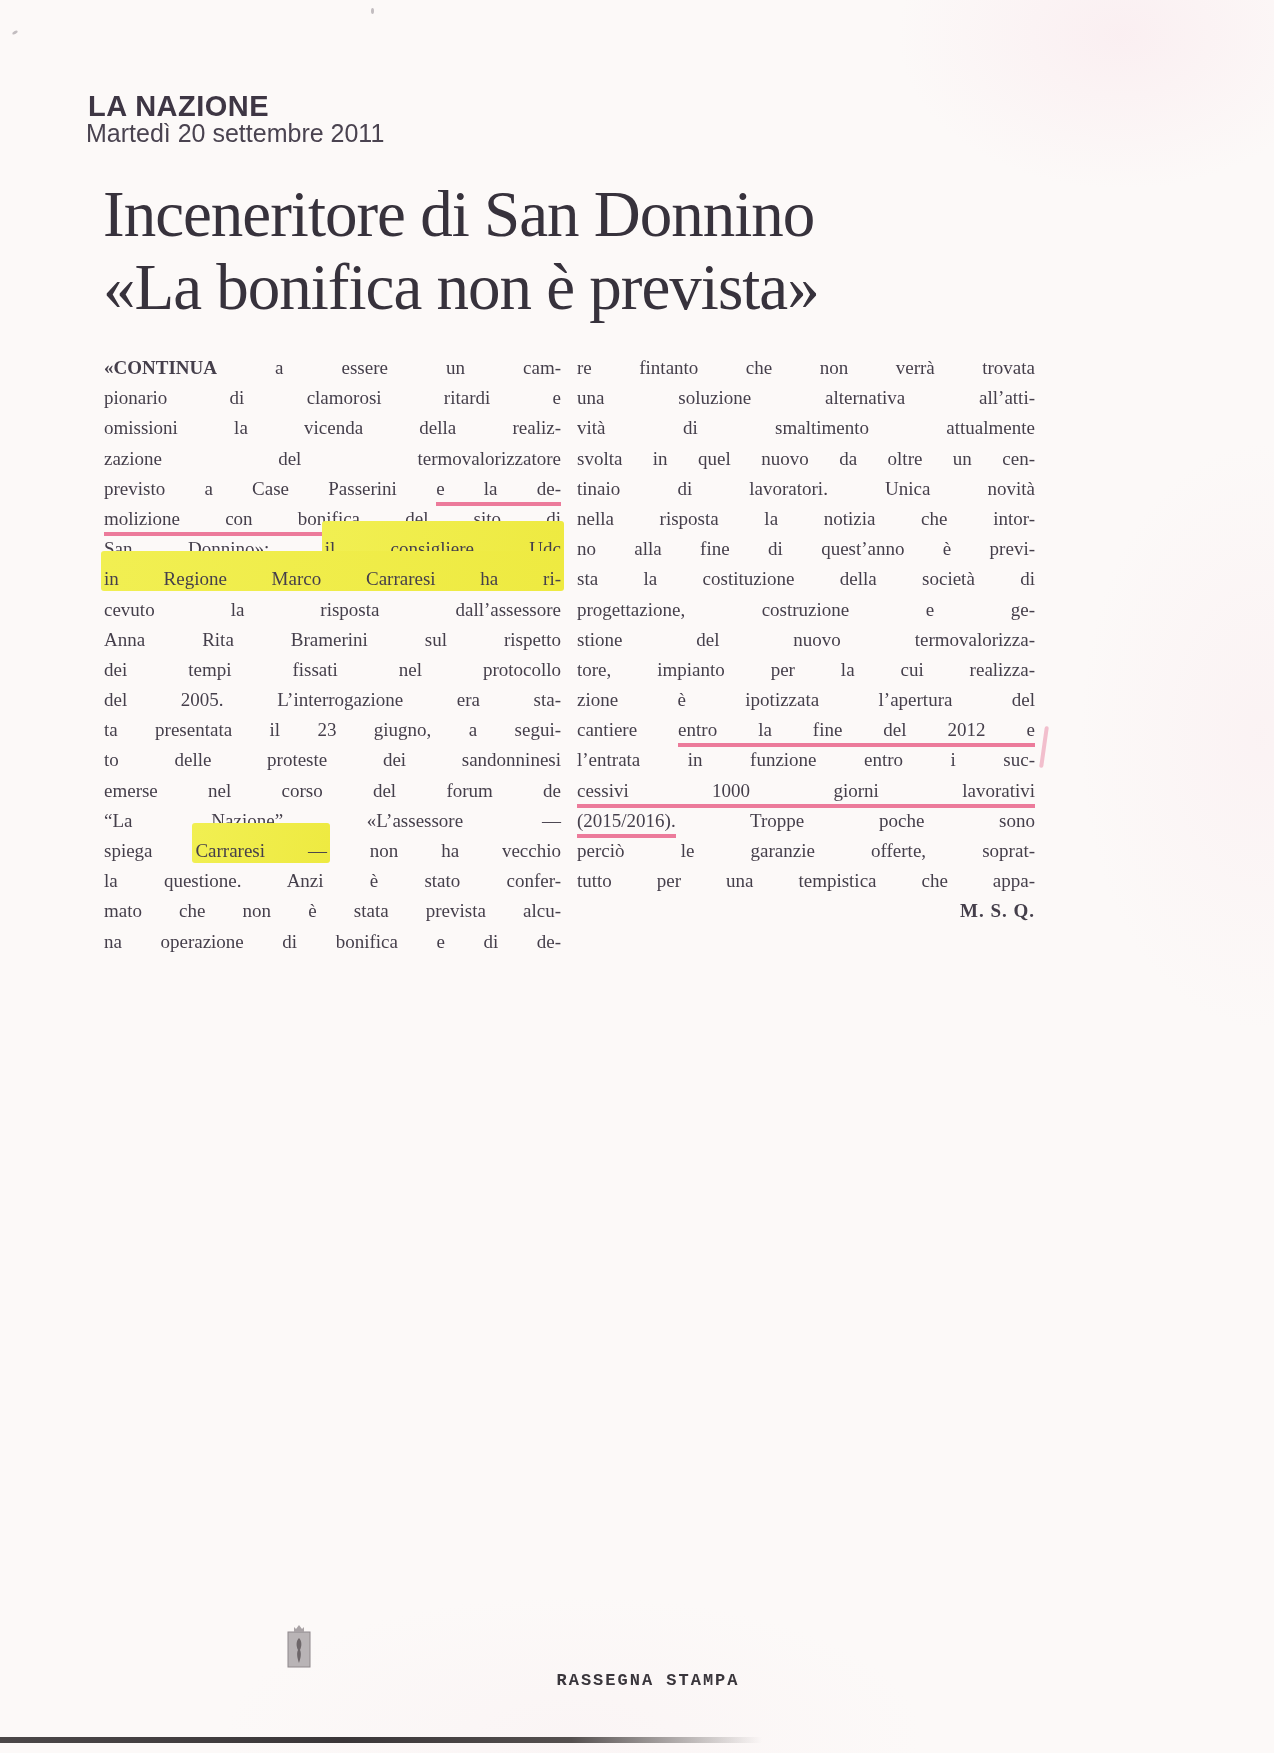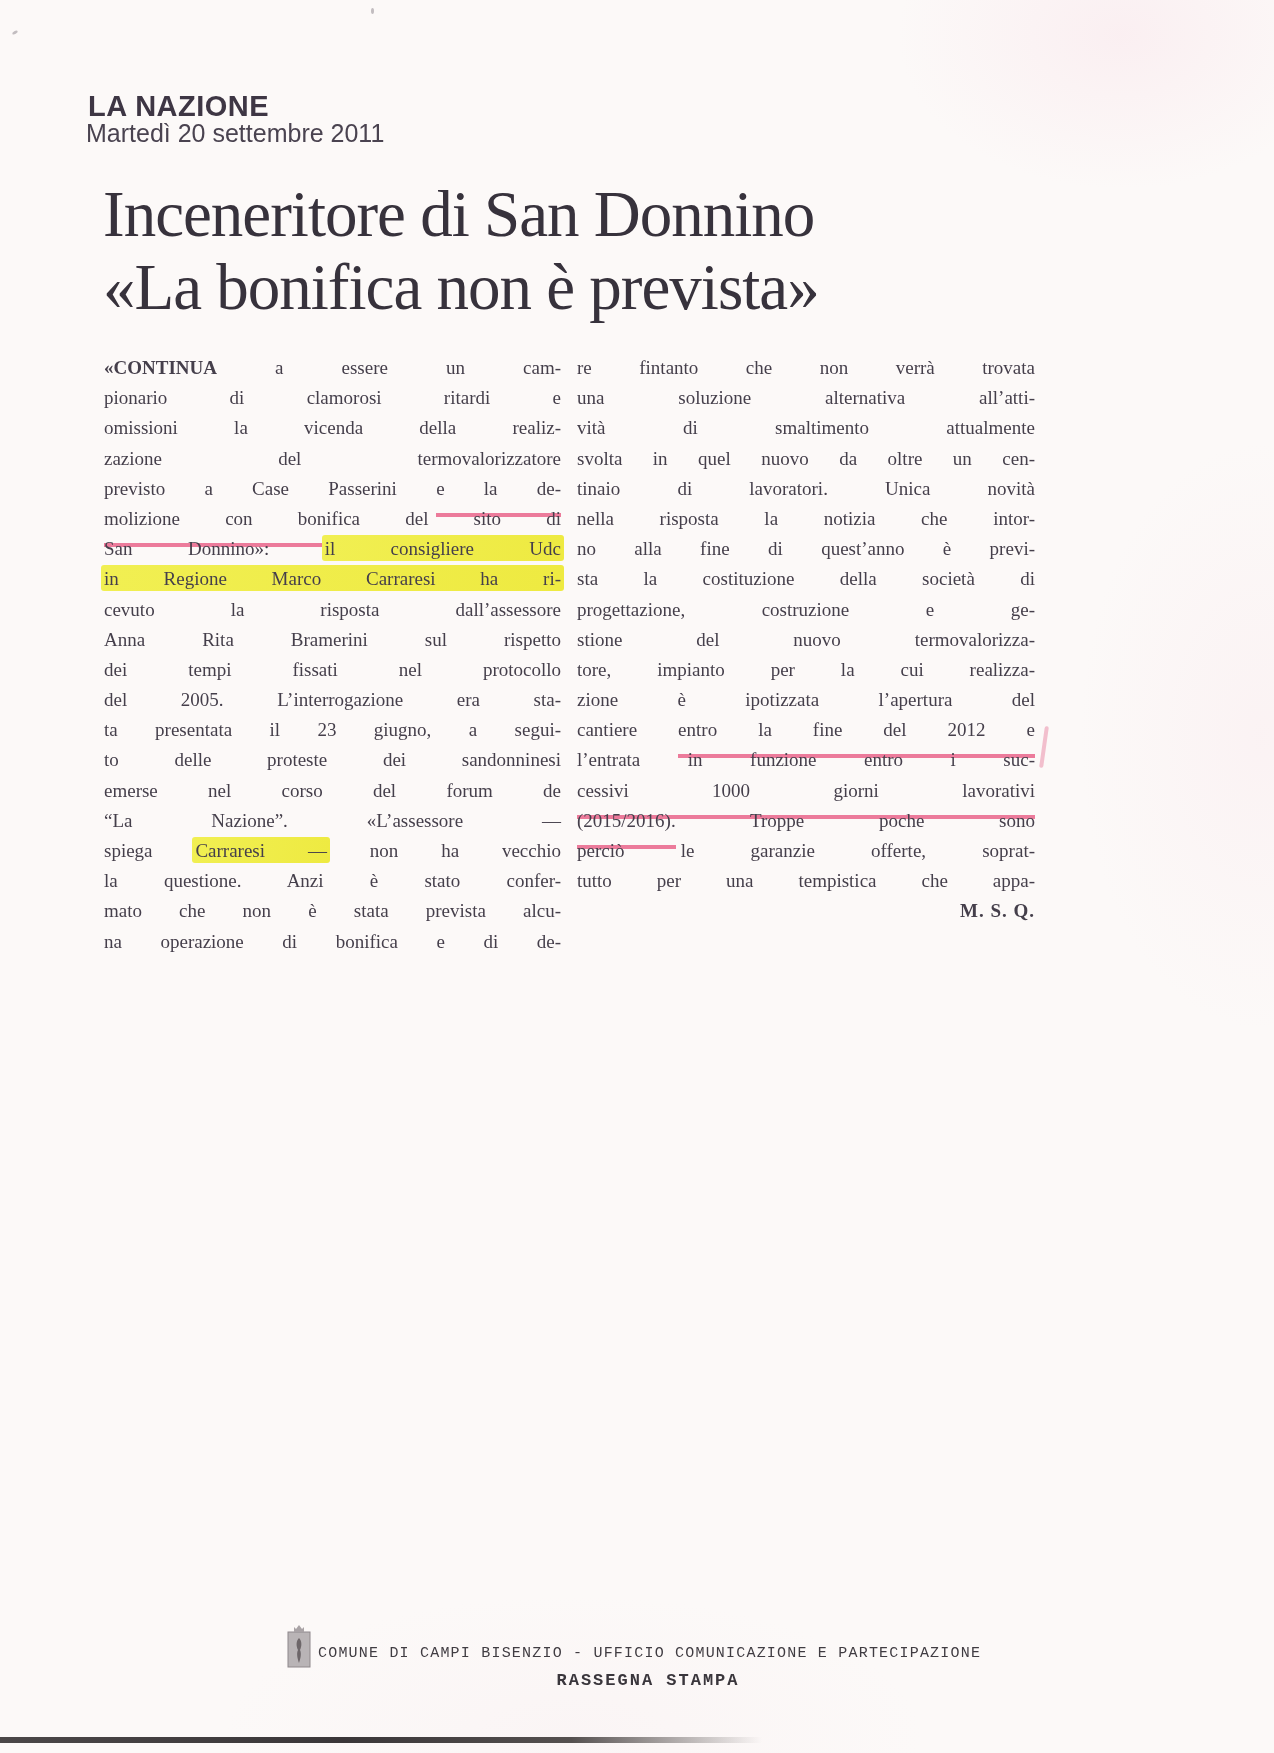--- a/index.html
+++ b/index.html
@@ -41,26 +41,26 @@
   .line {
     height: 30.2px; line-height: 30.2px;
     text-align: justify; text-align-last: justify;
     white-space: nowrap;
   }
   .line.a-l { text-align-last: left; }
   .line.a-r { text-align: right; text-align-last: right; }
   .b { font-weight: bold; }
   .hl {
     background: linear-gradient(100deg, #f1ef52, #eeea41);
-    padding: 3px 3px 2px; margin: -3px -3px -2px;
+    padding: 17px 3px 2px; margin: -3px -3px -2px;
     border-radius: 3px;
   }
   .ul {
     border-bottom: 4px solid rgba(230,73,119,0.72);
-    padding-bottom: 14px;
+    padding-bottom: 3px;
   }
   .sig { letter-spacing: 1px; }
   .footer-line1 {
     position: absolute; left: 318px; top: 1645px;
     font-family: "Liberation Mono", monospace;
     font-size: 15px; letter-spacing: 1.2px; white-space: nowrap;
     color: #403c42;
   }
   .footer-line2 {
     position: absolute; left: 318px; top: 1671px; width: 660px;
@@ -145,17 +145,16 @@
     </div>
 
   <div class="pen-tail"></div>
 
   <svg class="crest" width="24" height="44" viewBox="0 0 24 44">
     <rect x="1" y="8" width="22" height="35" fill="#b9b4b6" stroke="#8e888b" stroke-width="1"></rect>
     <path d="M7 8 L7 3 L9 5 L12 1 L15 5 L17 3 L17 8 Z" fill="#a9a3a6"></path>
     <path d="M12 14 C9 17 9 22 11 26 C9 30 11 36 12 39 C13 36 15 30 13 26 C15 22 15 17 12 14 Z" fill="#6d6669"></path>
   </svg>
 
-  <div class="footer-line1">COMUNE DI CAMPI BISENZIO - UFFICIO COMUNICAZIONE E PARTECIPAZIONE</div>
   <div class="footer-line2">RASSEGNA STAMPA</div>
 
   <div class="bottom-bar"></div>
 </div>
 
 </body></html>

